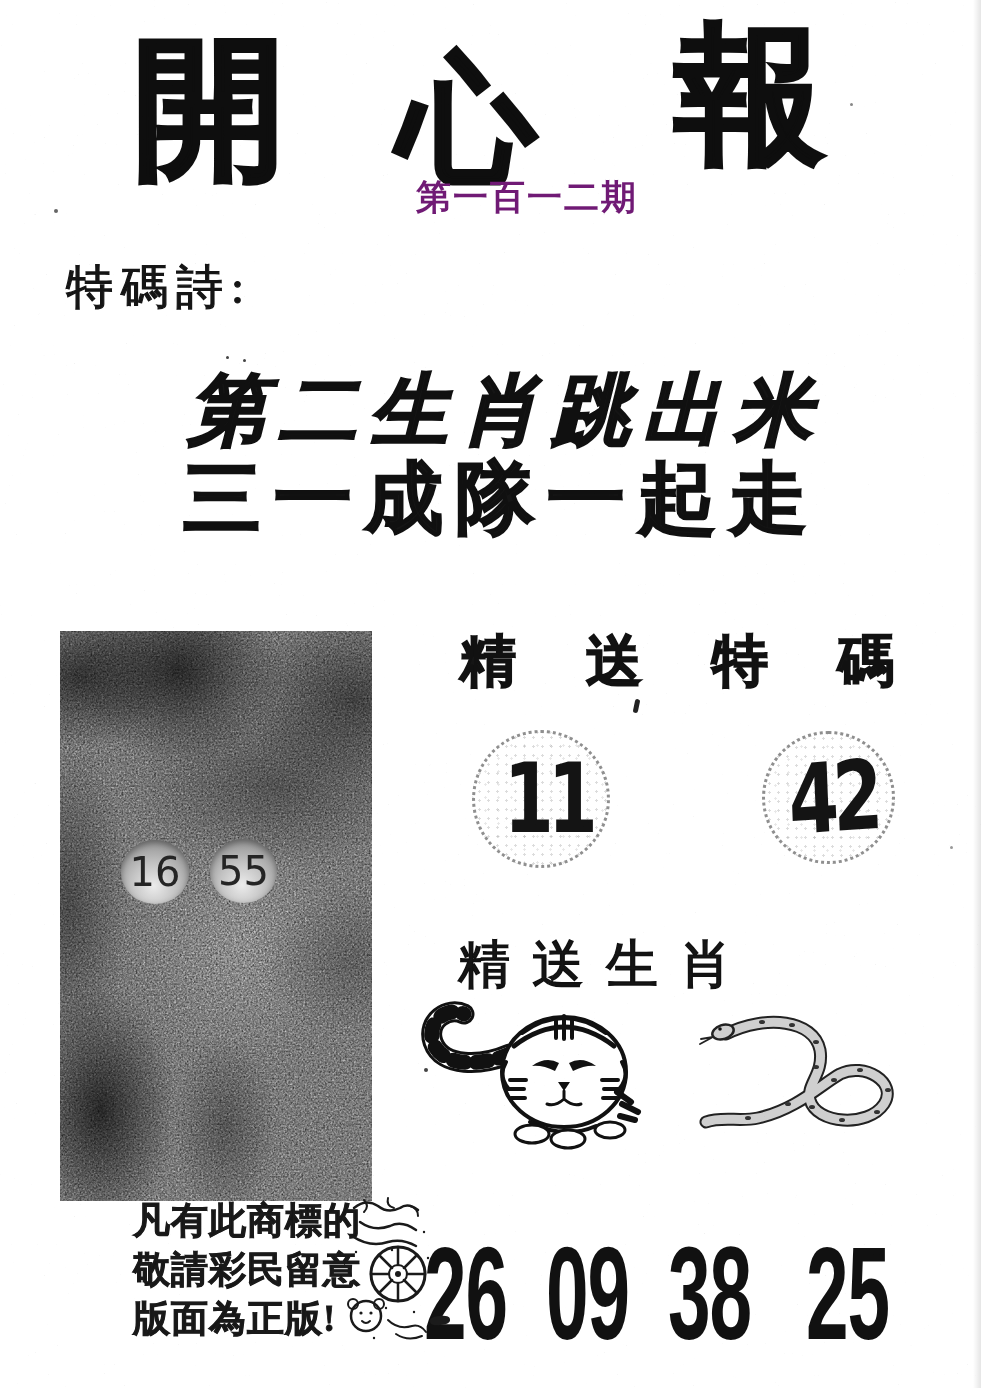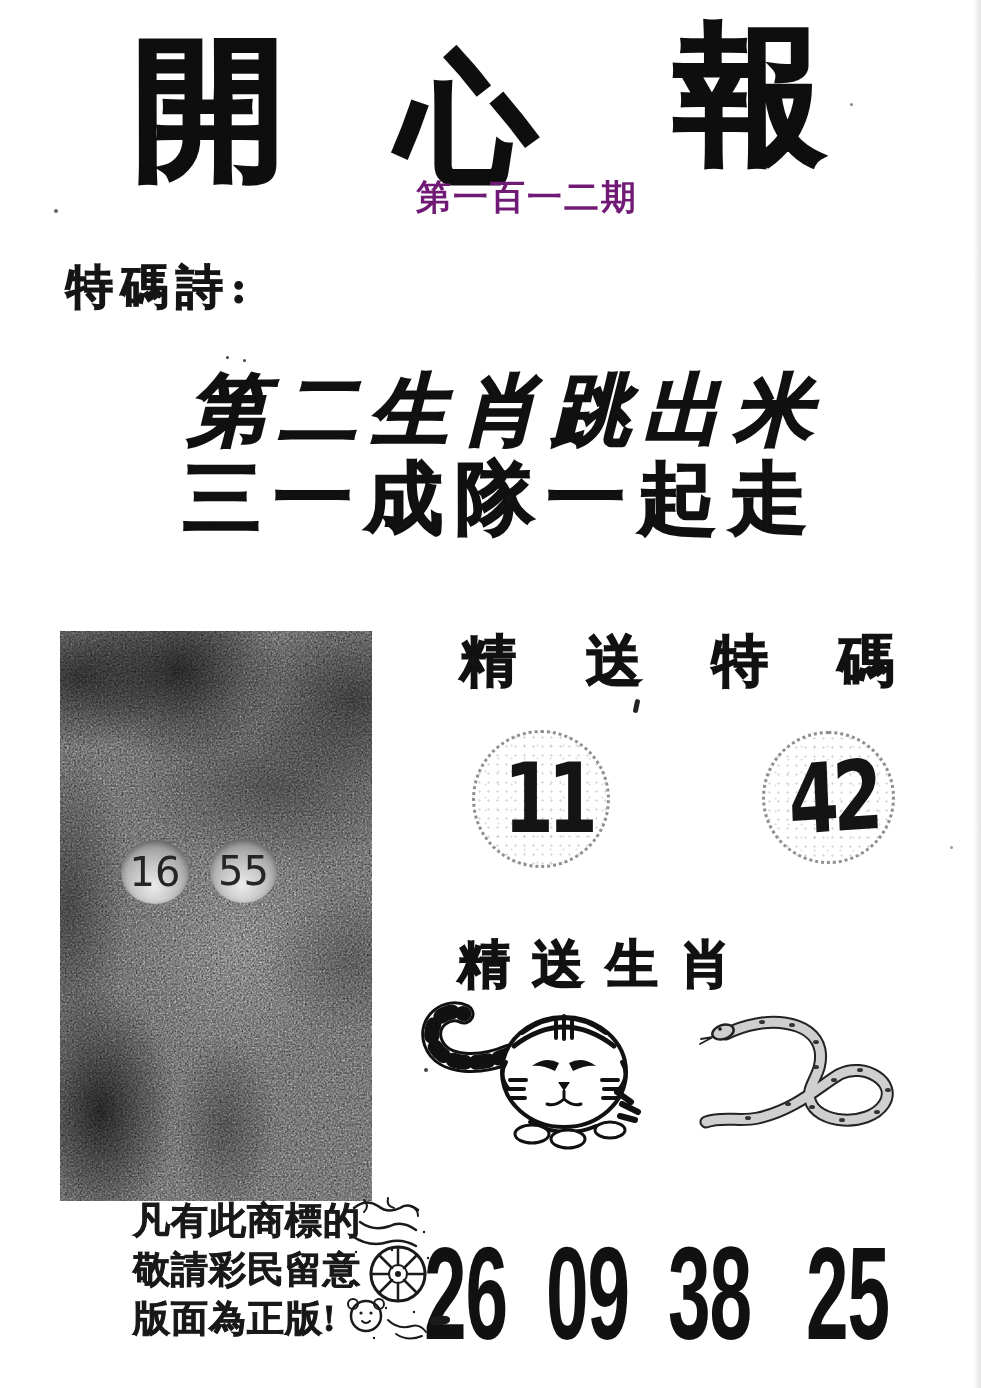--- a/index.html
+++ b/index.html
@@ -14,21 +14,21 @@
   }
   .tc1{left:133px;top:34px;font-size:152px;}
   .tc2{left:398px;top:52px;font-size:138px;}
   .tc3{left:674px;top:20px;font-size:152px;}
   .issue{
     position:absolute;left:416px;top:174px;font-size:35px;letter-spacing:2px;
     font-weight:bold;color:#701a75;
   }
   
   .poem-heading{
-    position:absolute;left:66px;top:256px;font-size:47px;font-weight:bold;
+    position:absolute;left:66px;top:256px;font-size:47px;font-weight:normal;
     letter-spacing:8px;-webkit-text-stroke:1.2px #151515;
   }
   .poem-line{
     position:absolute;font-size:78px;font-weight:bold;letter-spacing:13px;
     -webkit-text-stroke:2px #101010;line-height:1;white-space:nowrap;
   }
   .pl1{left:188px;top:372px;font-style:italic;}
   .pl2{left:183px;top:460px;}
   
   .photo{
@@ -73,21 +73,21 @@
   }
   .code-circle span{
     display:block;font-size:96px;letter-spacing:-8px;
     transform:scaleX(.75);line-height:1;
   }
   .cc-a{left:472px;top:730px;width:132px;height:132px;}
   .cc-b{left:762px;top:731px;width:127px;height:127px;}
   .cc-b span{transform:scaleX(.75) rotate(-3deg);}
   
   .zodiac-heading{
-    position:absolute;left:458px;top:930px;font-size:52px;font-weight:bold;
+    position:absolute;left:458px;top:930px;font-size:52px;font-weight:normal;
     letter-spacing:22px;-webkit-text-stroke:1.5px #111;white-space:nowrap;
   }
   .tiger-svg{position:absolute;left:412px;top:1000px;}
   .snake-svg{position:absolute;left:692px;top:1012px;}
   
   .notice{
     position:absolute;left:133px;top:1196px;font-size:37px;font-weight:bold;
     line-height:49px;letter-spacing:1px;-webkit-text-stroke:.8px #1a1a1a;
   }
   .stamp-svg{position:absolute;left:344px;top:1192px;}

